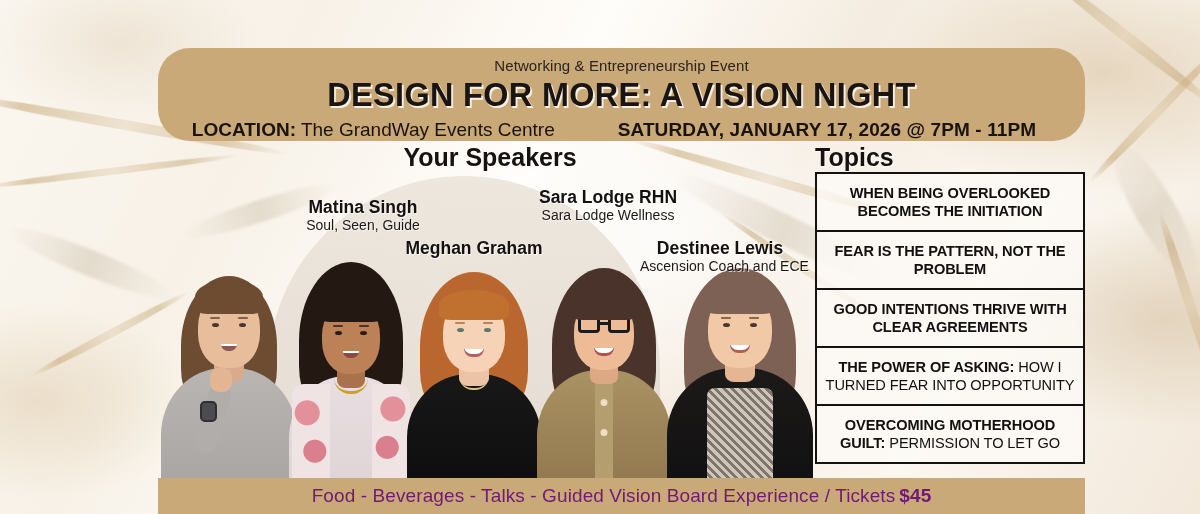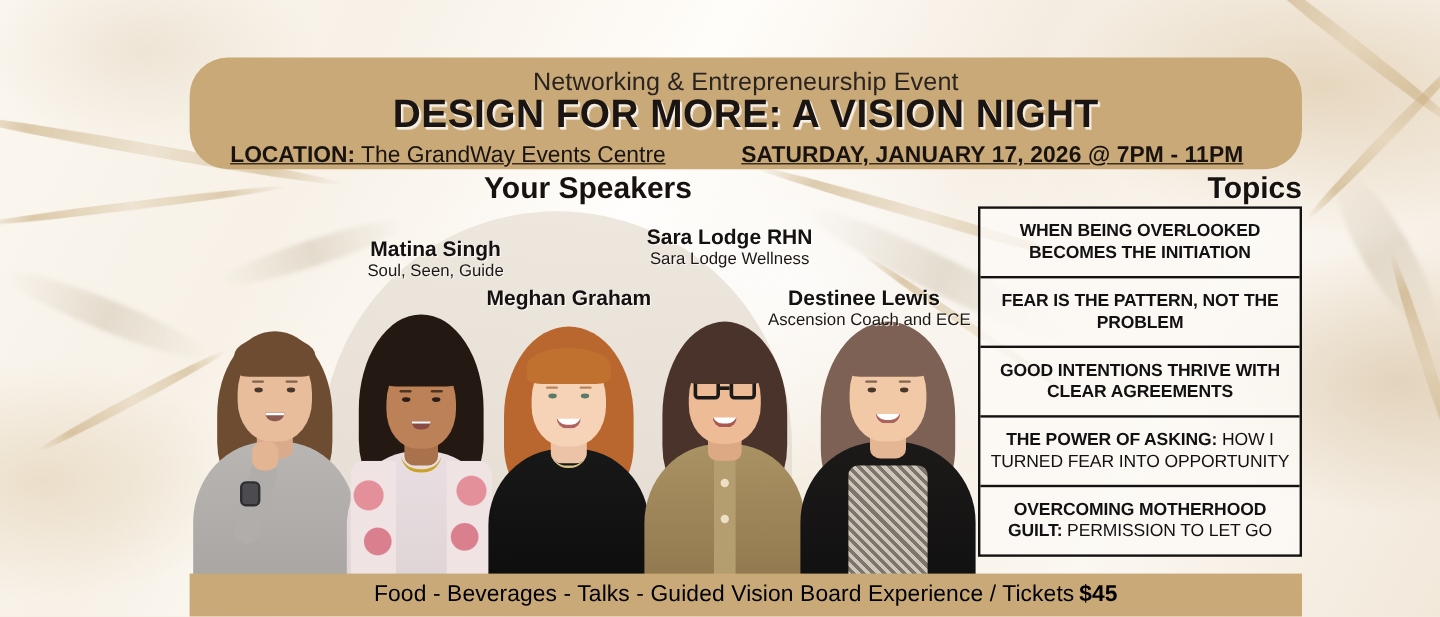--- a/index.html
+++ b/index.html
@@ -71,45 +71,45 @@
   .glasses .bridge { position:absolute; left:22px; top:6px; width:8px; height:3px; background:#1d1b1a; }
   .watch { position:absolute; width:17px; height:21px; border-radius:5px; background:#4b4b50; border:2px solid #2f2f33; }
 
   
   .title-band {
     position:absolute; left:158px; top:48px; width:927px; height:93px;
     background:#c9a978; border-radius:32px;
   }
   .kicker {
     position:absolute; top:9px; left:0; right:0; text-align:center;
-    font-size:21px; color:#2a2320; letter-spacing:.1px;
+    font-size:15px; color:#2a2320; letter-spacing:.1px;
     font-family:"Liberation Sans", sans-serif;
   }
   .maintitle {
     position:absolute; top:28px; left:0; right:0; text-align:center;
     font-size:33px; font-weight:bold; color:#1a1512;
     letter-spacing:.4px;
     text-shadow:1.5px 1.5px 0 #f6eee2, 2px 2px 0 rgba(255,255,255,.55);
     font-stretch:condensed;
     transform:scaleX(.98);
   }
   .infoline {
     position:absolute; top:70px; left:0; right:15px; height:24px;
     display:flex; justify-content:center; align-items:center; gap:63px;
-    font-size:19px; color:#191310;text-decoration:underline;
+    font-size:19px; color:#191310;
   }
   .infoline .loc-label { font-weight:bold; }
   .infoline .datetime  { font-weight:bold; letter-spacing:.1px; }
 
   .sec-head {
     position:absolute; font-weight:bold; color:#17120f; font-size:25px;
     text-shadow:1px 1px 0 rgba(255,255,255,.85);
   }
   #speakers-head { left:390px; top:143px; width:200px; text-align:center; }
-  #topics-head   { left:815px; top:143px; width:270px; text-align:right; }
+  #topics-head   { left:815px; top:143px; width:270px; text-align:left; }
 
   .sp-label { position:absolute; text-align:center; }
   .sp-name { font-size:17.5px; font-weight:bold; color:#141110; line-height:1.08;
              text-shadow:1px 1px 0 rgba(255,255,255,.8); white-space:nowrap; }
   .sp-role { font-size:14px; color:#1d1816; line-height:1.15; white-space:nowrap;
              text-shadow:1px 1px 0 rgba(255,255,255,.7); }
 
   
   #topics-box {
     position:absolute; left:815px; top:172px; width:270px; height:292px;
@@ -128,21 +128,21 @@
   .topic-row b { font-weight:bold;margin-top:40px; }
   .topic-row .lite { font-weight:normal;margin-top:18px; }
 
   
   #footer-band {
     position:absolute; left:158px; top:478px; width:927px; height:36px;
     background:#c9a978;
   }
   #footer-text {
     position:absolute; inset:0; display:flex; align-items:center; justify-content:center;
-    font-size:19px; color:#000000; letter-spacing:.1px; padding-bottom:1px;
+    font-size:19px; color:#701a75; letter-spacing:.1px; padding-bottom:1px;
   }
   #footer-text .price { font-weight:bold; margin-left:4px; }
 </style>
 </head>
 <body>
 
 <div id="flyer">
 
   <div class="vein" style="left:-40px;  top:120px; width:330px; height:10px; transform:rotate(10deg);"></div>
   <div class="vein" style="left:-20px;  top:168px; width:260px; height:7px;  transform:rotate(-7deg);"></div>

